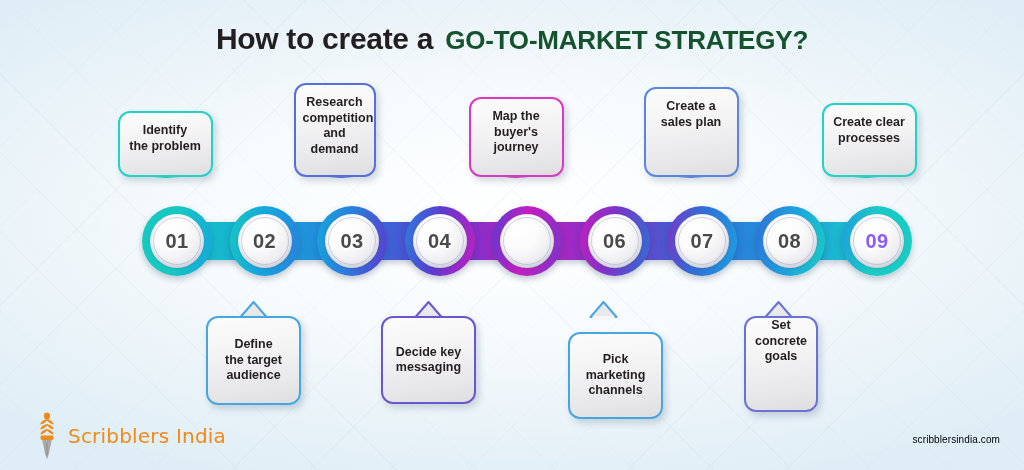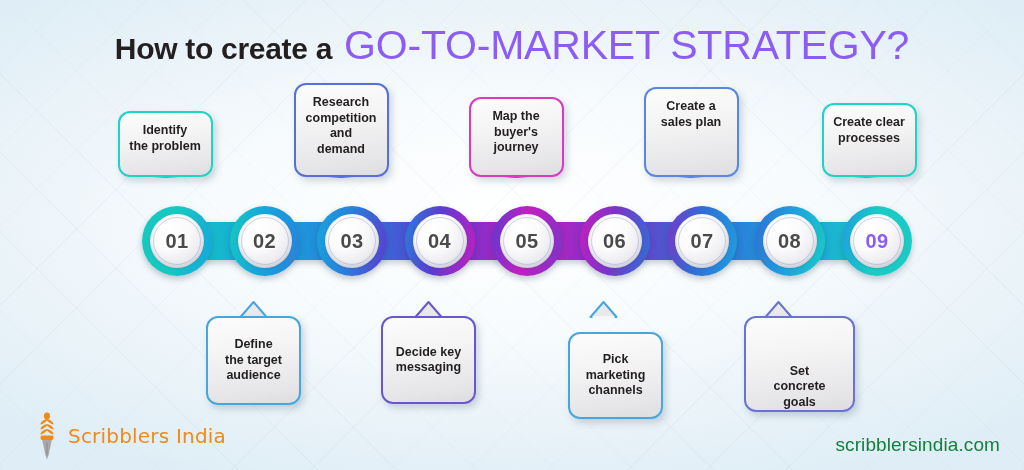--- a/index.html
+++ b/index.html
@@ -38,23 +38,23 @@
     text-align: center;
     white-space: nowrap;
   }
   .title-black {
     font-size: 30px;
     font-weight: 700;
     color: #231f20;
     letter-spacing: -0.3px;
   }
   .title-orange {
-    font-size: 41px;
-    font-weight: 400;
-    color: #8b5cf6;
+    font-size: 26px;
+    font-weight: 700;
+    color: #14532d;
     letter-spacing: -0.2px;
     margin-left: 12px;
   }
 
   
   .chain-layer { position: absolute; left: 11px; top: 0; width: 1024px; height: 470px; }
 
   .node {
     position: absolute;
     width: 70px; height: 70px;
@@ -137,22 +137,22 @@
   }
   .logo-text {
     font-size: 20px;
     color: #f18a16;
     letter-spacing: 0.2px;
     font-family: "DejaVu Sans", sans-serif;
   }
   .site-url {
     position: absolute;
     right: 24px; top: 434px;
-    font-size: 19px;
-    color: #15803d;
+    font-size: 10px;
+    color: #000000;
     letter-spacing: 0.1px;
   }
 </style>
 </head>
 <body>
 
 <div id="stage">
 
   <div class="title-wrap">
     <span class="title-black">How to create a</span><span class="title-orange">GO-TO-MARKET STRATEGY?</span>
@@ -183,21 +183,20 @@
         <div class="num" style="color: rgb(74, 74, 74);">03</div>
       </div>
       <div class="node" style="left: 393.5px; top: 206px;">
         <div class="ring" style="background: linear-gradient(100deg, rgb(42, 127, 219) 0%, rgb(92, 58, 208) 46%, rgb(196, 30, 192) 100%);"></div>
         <div class="ball"></div>
         <div class="num" style="color: rgb(74, 74, 74);">04</div>
       </div>
       <div class="node" style="left: 481px; top: 206px;">
         <div class="ring" style="background: linear-gradient(100deg, rgb(92, 58, 208) 0%, rgb(196, 30, 192) 46%, rgb(122, 53, 200) 100%);"></div>
         <div class="ball"></div>
-        <div class="num" style="color: rgb(74, 74, 74);">05</div>
       </div>
       <div class="node" style="left: 568.5px; top: 206px;">
         <div class="ring" style="background: linear-gradient(100deg, rgb(196, 30, 192) 0%, rgb(122, 53, 200) 46%, rgb(47, 111, 214) 100%);"></div>
         <div class="ball"></div>
         <div class="num" style="color: rgb(74, 74, 74);">06</div>
       </div>
       <div class="node" style="left: 656px; top: 206px;">
         <div class="ring" style="background: linear-gradient(100deg, rgb(122, 53, 200) 0%, rgb(47, 111, 214) 46%, rgb(31, 158, 222) 100%);"></div>
         <div class="ball"></div>
         <div class="num" style="color: rgb(74, 74, 74);">07</div>
@@ -238,21 +237,21 @@
   <div id="callouts">
       <div class="callout" style="left: 117.5px; top: 111px; width: 95px; height: 66px; border-color: rgb(31, 212, 198); justify-content: center;">
         <div class="ctext" style="white-space: pre-line;">Identify
 the problem</div>
       </div>
       <div class="callout" style="left: 206px; top: 316px; width: 95px; height: 89px; border-color: rgb(70, 166, 224); align-items: center;">
         <div class="ctext" style="white-space: pre-line; padding: 0px 6px;">Define
 the target
 audience</div>
       </div>
-      <div class="callout" style="left: 293.5px; top: 83px; width: 95px; height: 94px; border-color: rgb(85, 112, 216);">
+      <div class="callout" style="left: 293.5px; top: 83px; width: 82px; height: 94px; border-color: rgb(85, 112, 216);">
         <div class="ctext" style="white-space: pre-line;">Research
 competition and
 demand</div>
       </div>
       <div class="callout" style="left: 381px; top: 316px; width: 95px; height: 88px; border-color: rgb(106, 87, 207); align-items: center;">
         <div class="ctext" style="white-space: pre-line; padding: 0px 6px;">Decide key
 messaging</div>
       </div>
       <div class="callout" style="left: 468.5px; top: 97px; width: 95px; height: 80px; border-color: rgb(216, 58, 192);">
         <div class="ctext" style="white-space: pre-line;">Map the
@@ -261,21 +260,21 @@
       </div>
       <div class="callout" style="left: 568px; top: 332px; width: 95px; height: 87px; border-color: rgb(70, 166, 224); align-items: center;">
         <div class="ctext" style="white-space: pre-line; padding: 0px 6px;">Pick
 marketing
 channels</div>
       </div>
       <div class="callout" style="left: 643.5px; top: 87px; width: 95px; height: 90px; border-color: rgb(90, 134, 221);">
         <div class="ctext" style="white-space: pre-line;">Create a
 sales plan</div>
       </div>
-      <div class="callout" style="left: 744px; top: 316px; width: 111px; height: 96px; border-color: rgb(106, 114, 212); align-items: flex-end;">
+      <div class="callout" style="left: 744px; top: 316px; width: 74px; height: 96px; border-color: rgb(106, 114, 212); align-items: flex-start;">
         <div class="ctext" style="white-space: pre-line; padding: 0px 6px;">Set
 concrete
 goals</div>
       </div>
       <div class="callout" style="left: 821.5px; top: 103px; width: 95px; height: 74px; border-color: rgb(31, 212, 198);">
         <div class="ctext" style="white-space: pre-line;">Create clear
 processes</div>
       </div>
     </div>
 

